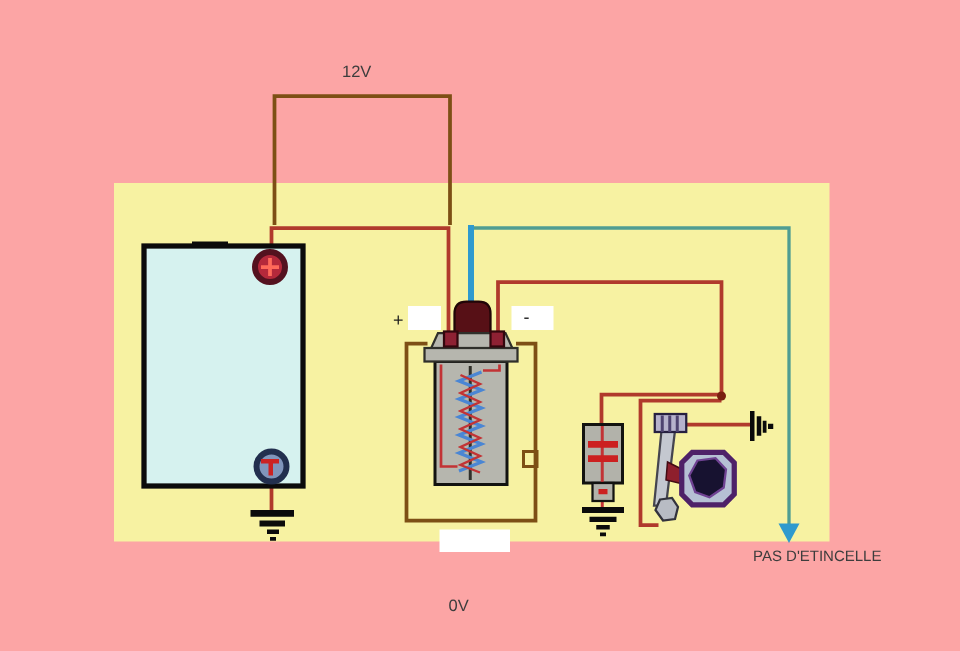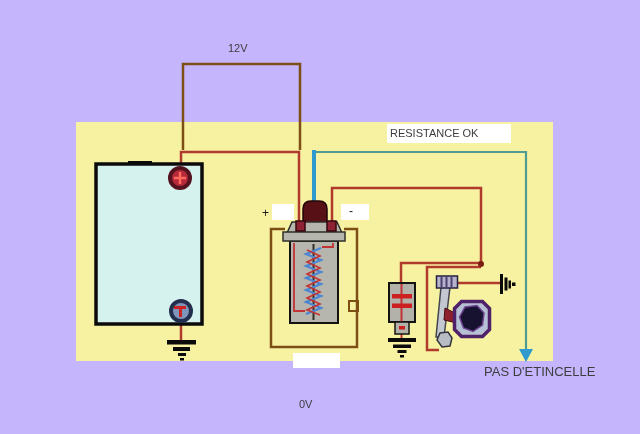--- a/index.html
+++ b/index.html
@@ -1,17 +1,17 @@
 <!DOCTYPE html>
 <html><head>
 <meta charset="utf-8">
 <style>
   html,body{margin:0;padding:0;background:#ffffff;}
   #canvas{
-    position:relative;width:640px;height:434px;background:#c4b5fd;overflow:hidden;
+    position:relative;width:640px;height:434px;background:#fca5a5;overflow:hidden;
     font-family:"Liberation Sans",sans-serif;
   }
   #panel{
     position:absolute;left:76px;top:122px;width:477px;height:239px;
     background:#f7f2a2;
   }
   svg{position:absolute;left:0;top:0;}
   .lbl{
     position:absolute;color:#3d3d3d;font-size:11px;line-height:15px;white-space:nowrap;
   }
@@ -131,30 +131,27 @@
     <g>
       <rect x="500" y="274" width="3" height="20" fill="#0a0a0a"></rect>
       <rect x="504.5" y="277.5" width="3" height="13" fill="#0a0a0a"></rect>
       <rect x="508.5" y="280.5" width="2.5" height="8" fill="#0a0a0a"></rect>
       <rect x="512" y="282.5" width="3.5" height="3.5" fill="#0a0a0a"></rect>
     </g>
   </svg>
 
   <div class="lbl" style="left:228px;top:41px;">12V</div>
 
-  <div class="patch" style="left:387px;top:124px;width:124px;height:19px;">
-    <span class="lbl-in" style="padding-left:3px;">RESISTANCE OK</span>
-  </div>
 
   <div class="lbl" style="left:262px;top:206px;font-size:12px;color:#1a1a1a;">+</div>
   <div class="patch" style="left:272px;top:204px;width:22px;height:16px;"></div>
 
   <div class="patch" style="left:341px;top:204px;width:28px;height:16px;">
     <span class="lbl-in" style="padding-left:8px;font-size:12px;line-height:15px;color:#1a1a1a;">-</span>
   </div>
 
   <div class="patch" style="left:293px;top:353px;width:47px;height:15px;">
     <span class="lbl-in" style="padding-left:6px;line-height:14px;margin-top:44px;">0V</span>
   </div>
 
-  <div class="lbl" style="left:484px;top:364px;font-size:13px;">PAS D'ETINCELLE</div>
+  <div class="lbl" style="left:502px;top:364px;font-size:10px;">PAS D'ETINCELLE</div>
 
 </div>
 
 </body></html>

